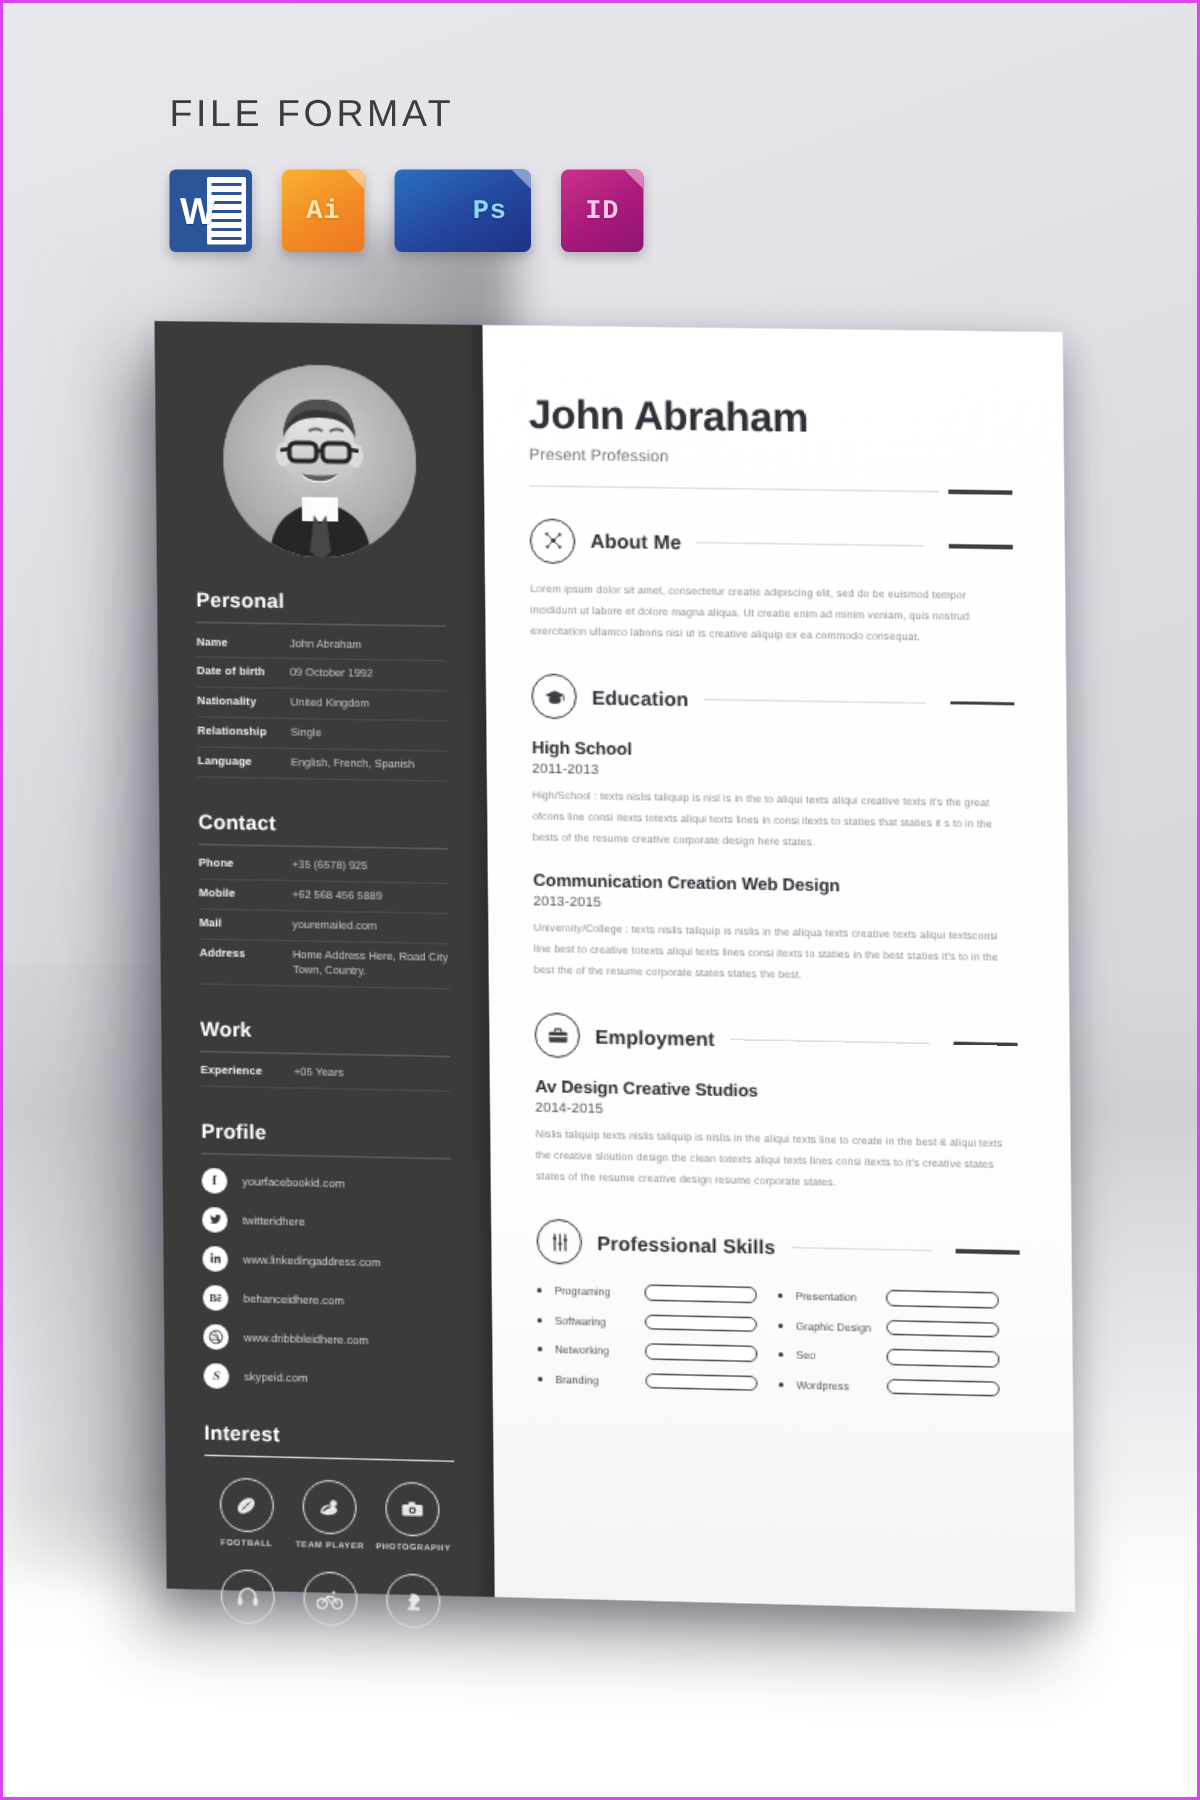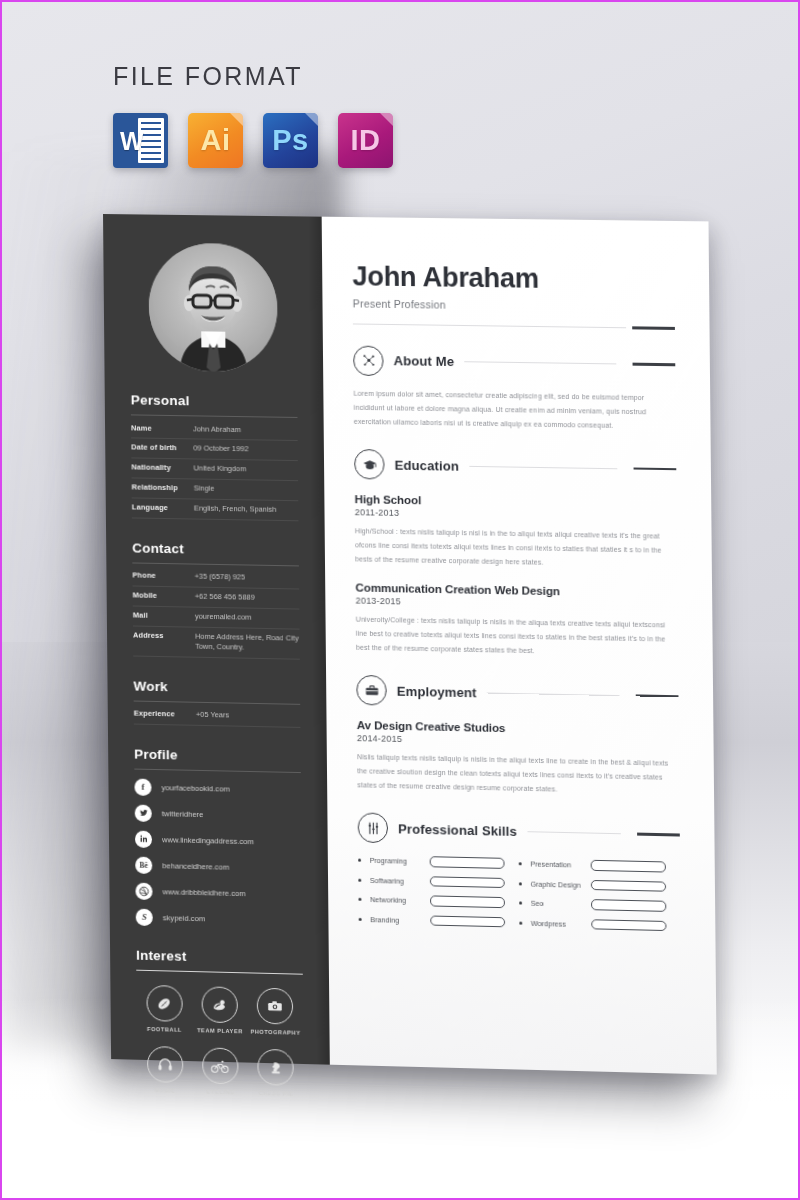--- a/index.html
+++ b/index.html
@@ -55,24 +55,24 @@
     border-top-right-radius:5px;
   }
   .ff-word{background:#2a5699;border-radius:4px;}
   .ff-word .wdoc{
     position:absolute;right:4px;top:5px;width:26px;height:45px;background:#fff;border-radius:1px;
   }
   .ff-word .wdoc i{display:block;height:2px;background:#2a5699;margin:4px 3px 0 3px;}
   .ff-word span.wl{position:absolute;left:7px;top:14px;font-size:25px;z-index:3;color:#fff;
     text-shadow:0 1px 1px rgba(0,0,0,.3);font-family:"Liberation Sans",sans-serif;font-weight:700;}
   .ff-ai{background:linear-gradient(150deg,#f8b133 0%,#f28b23 55%,#ef7623 100%);}
-  .ff-ps{background:linear-gradient(150deg,#2b6fc0 0%,#23439a 60%,#1d3283 100%);}
+  .ff-ps{background:linear-gradient(150deg,#2b6fc0 0%,#23439a 60%,#1d3283 100%);padding-left:36px;}
   .ff-id{background:linear-gradient(150deg,#c9338c 0%,#a9197b 55%,#8d1570 100%);}
   .ff-ai span,.ff-ps span,.ff-id span{
-    font-family:Liberation Sans, sans-serif;font-size:29px;letter-spacing:.5px;
+    font-family:Liberation Mono, monospace;font-size:18px;letter-spacing:.5px;
     text-shadow:0 1px 2px rgba(0,0,0,.18);
   }
   .ff-ai span{color:#fde7a8;} .ff-ps span{color:#8fd6fb;} .ff-id span{color:#f6c6e6;}
 
   
   #sheet{
     position:absolute;left:101px;top:212px;width:600px;height:845px;
     transform:perspective(2200px) rotateY(-2.0deg) rotateZ(-0.55deg) skewY(1.25deg);
     transform-origin:left top;
     box-shadow:-16px 26px 42px rgba(40,40,50,.45), 2px 8px 20px rgba(40,40,50,.25);

